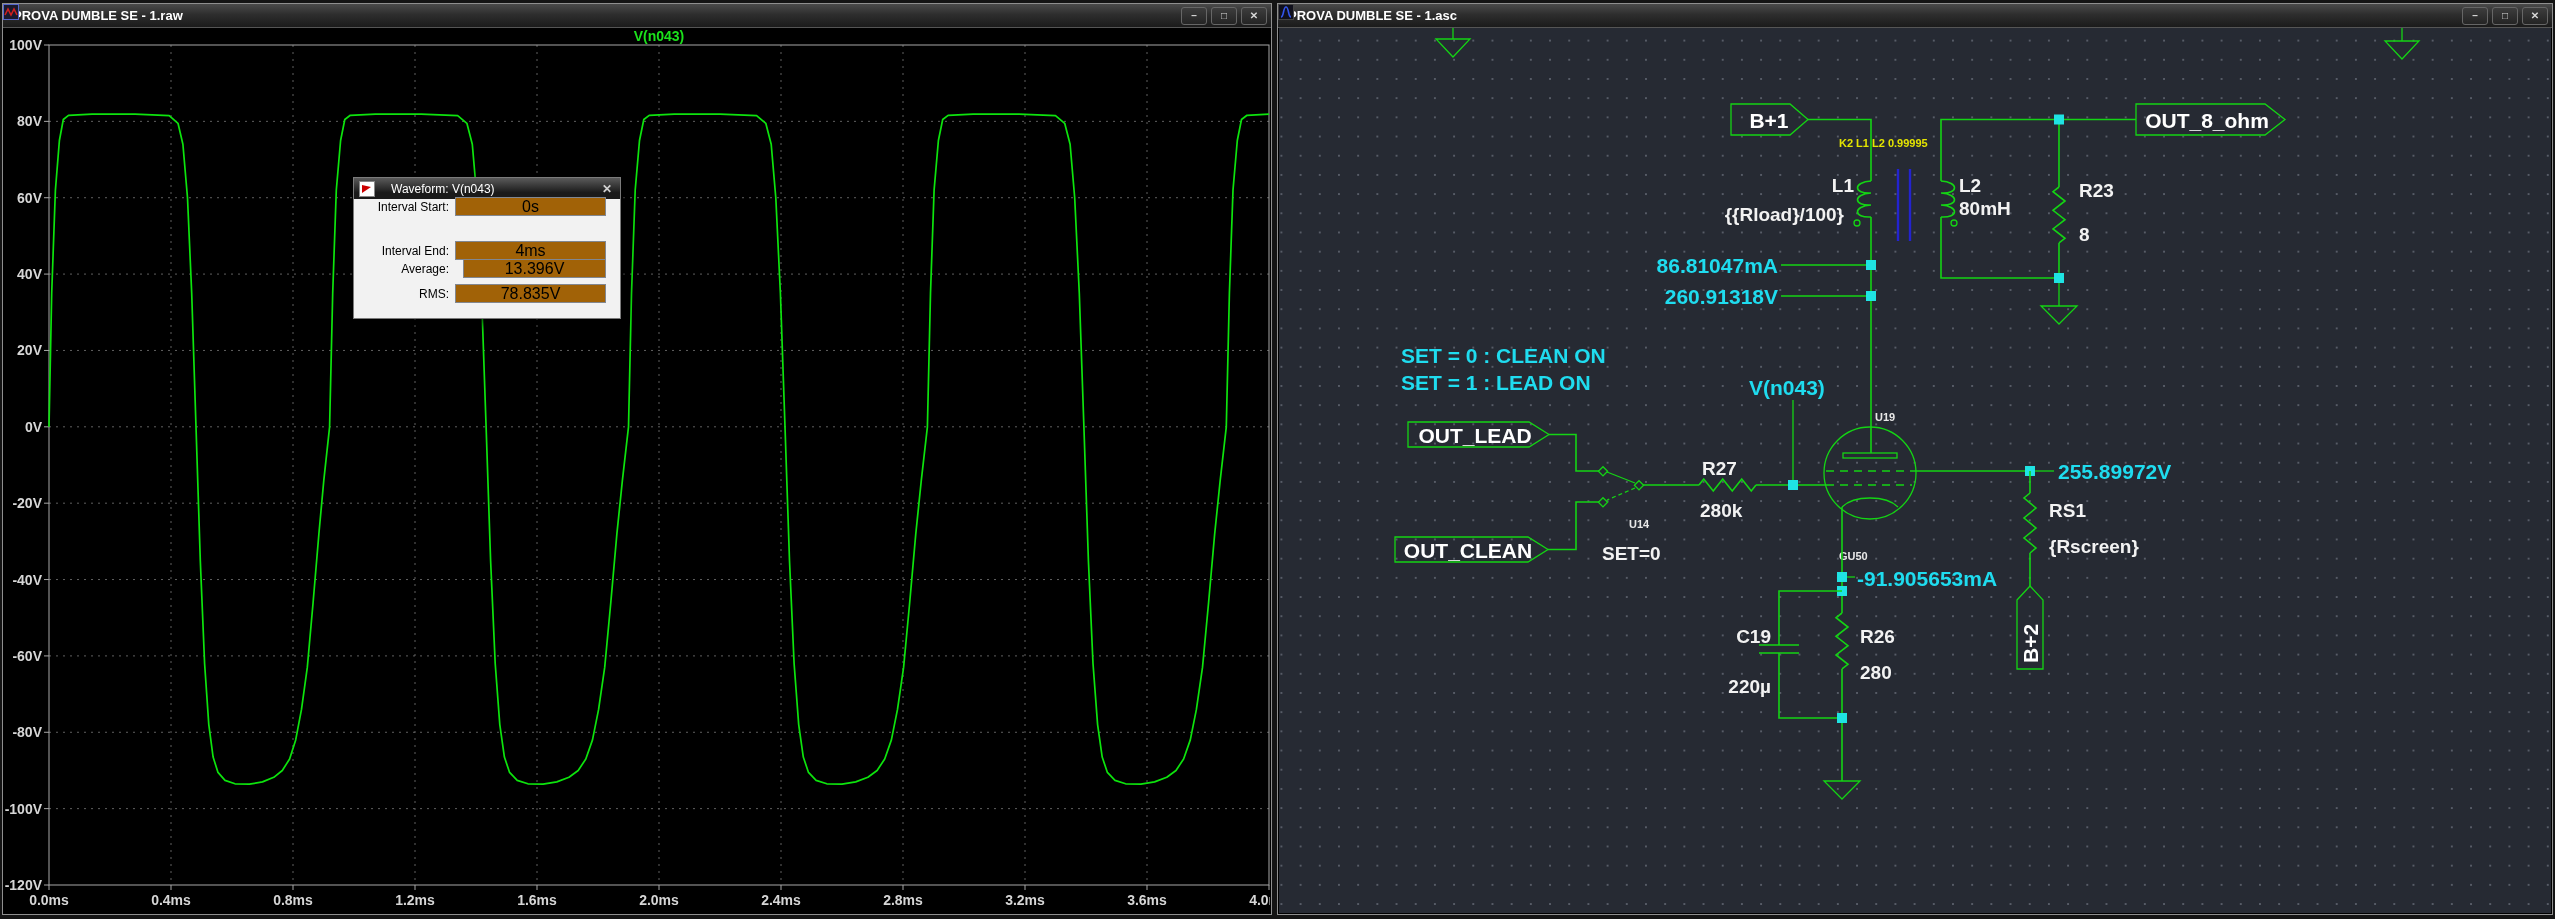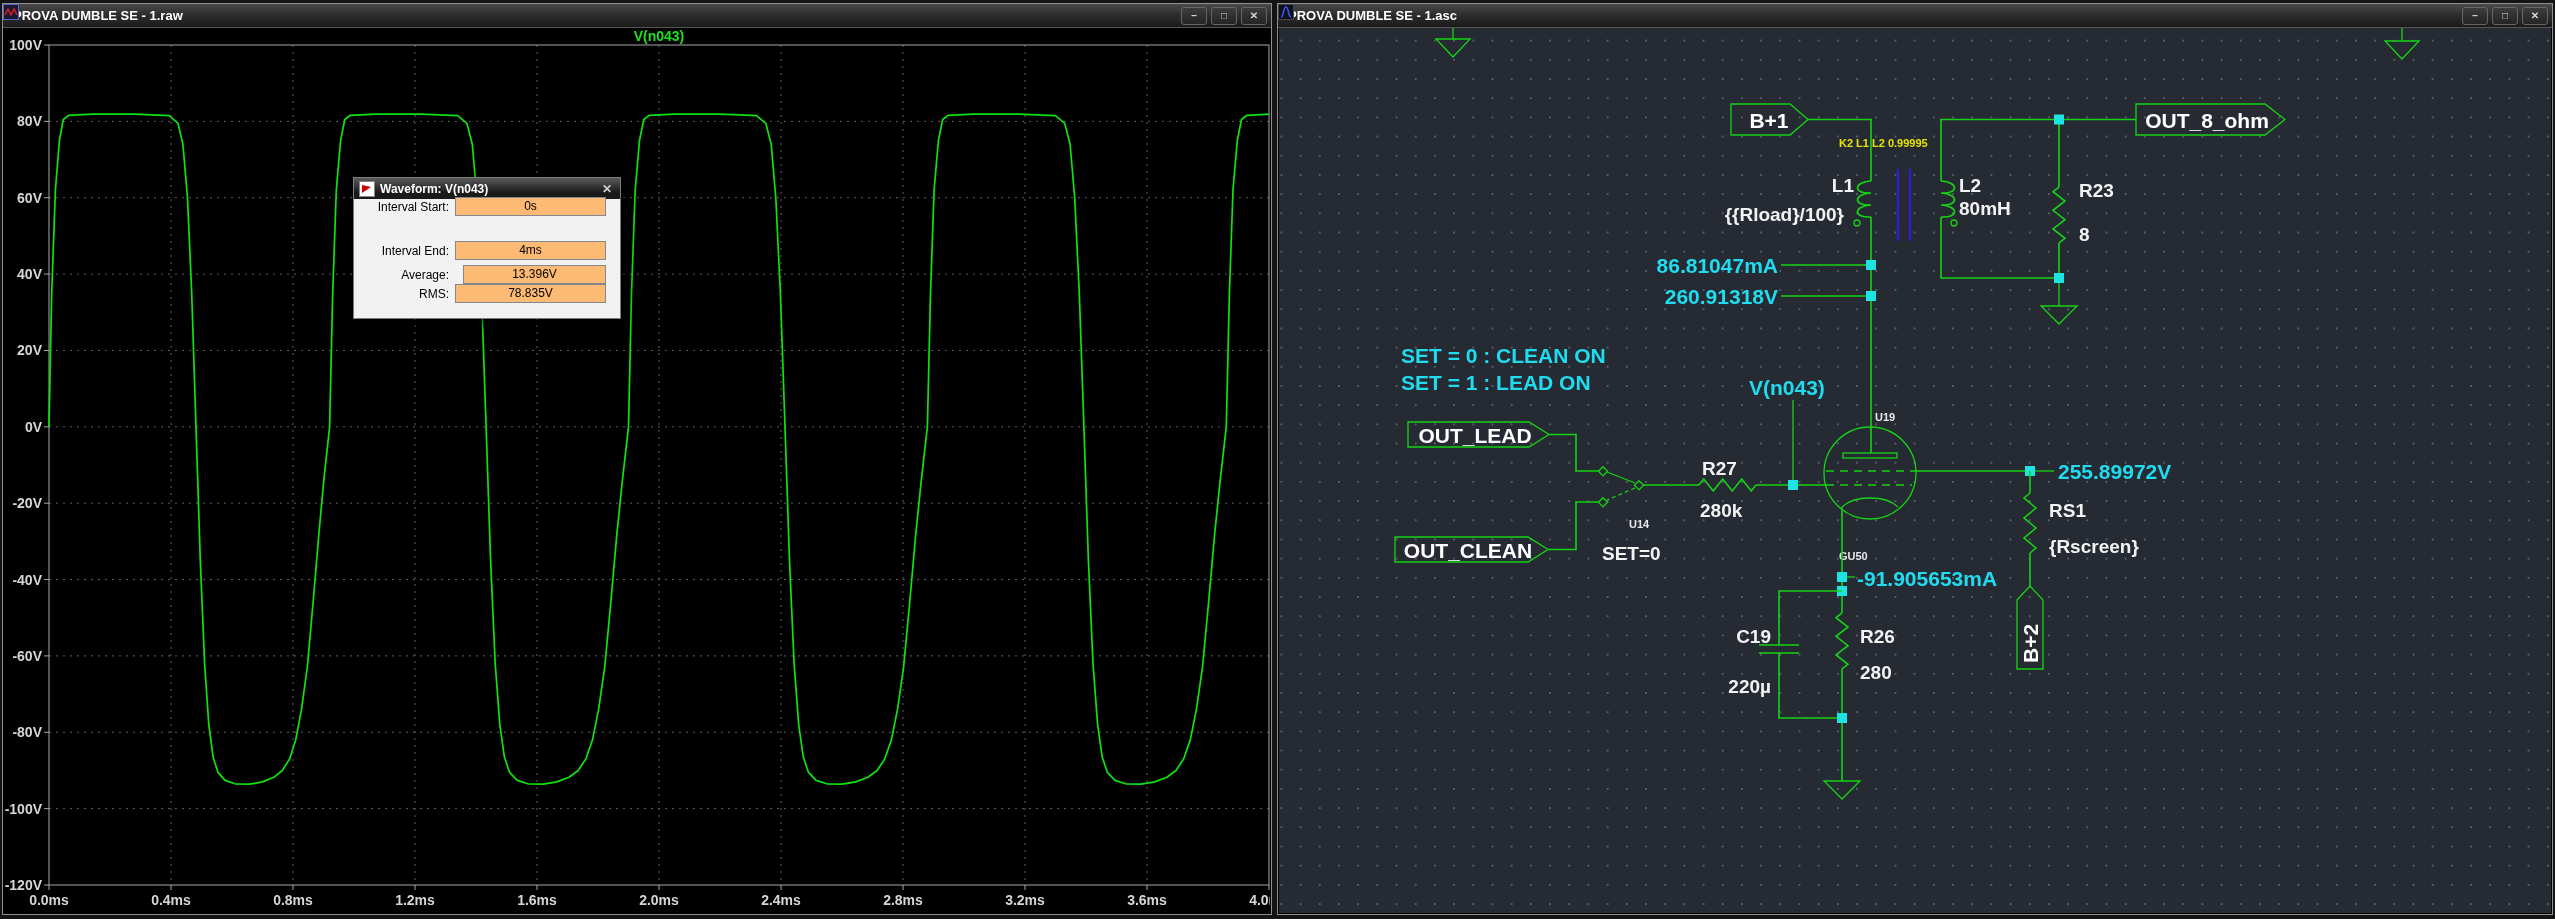--- a/index.html
+++ b/index.html
@@ -38,29 +38,29 @@
   .s-ref{font:bold 11px "Liberation Sans",sans-serif;fill:#e8e8e8;}
   .s-cyan{font:bold 21px "Liberation Sans",sans-serif;fill:#1fdcef;}
   .s-flag{font:bold 21px "Liberation Sans",sans-serif;fill:#fff;}
   .s-k{font:bold 11px "Liberation Sans",sans-serif;fill:#e5e500;}
   
   #dialog{position:absolute;left:349px;top:149px;width:268px;height:142px;
      background:#f2f2f2;border:1px solid #7b7b7b;box-shadow:4px 4px 10px rgba(0,0,0,.65);
      box-sizing:border-box;}
   #dialog .dtitle{height:21px;display:flex;align-items:center;padding:0 5px;
      background:linear-gradient(#5a5a5a,#1a1a1a 70%);}
-  #dialog .dtitle .dttl{color:#fff;font-size:12px;font-weight:bold;margin-left:5px;flex:1;}
+  #dialog .dtitle .dttl{color:#fff;font-size:12px;font-weight:normal;margin-left:16px;flex:1;}
   #dialog .dclose{color:#d0d0d0;font-size:12px;font-weight:bold;padding:0 3px;}
   .dicon{width:14px;height:14px;background:#fff;border:1px solid #888;position:relative;}
   .dicon:before{content:"";position:absolute;left:2px;top:2px;border-left:9px solid #c00;
      border-top:4px solid transparent;border-bottom:4px solid transparent;transform:skewY(-12deg);}
   .drow{display:flex;align-items:center;height:17px;position:absolute;left:0;right:14px;}
   .dlabel{width:95px;text-align:right;font-size:12px;color:#000;padding-right:6px;}
-  .dinput{flex:1;height:17px;border:1px solid #828790;background:#fdba74;text-align:center;
-     font-size:12px;color:#000;line-height:17px;}
+  .dinput{flex:1;height:17px;border:1px solid #828790;background:#a16207;text-align:center;
+     font-size:16px;color:#000;line-height:17px;}
 </style>
 </head>
 <body>
 
 <div class="window" id="left-window" style="left:2px;top:3px;width:1270px;height:912px;">
   <div class="titlebar">
     <svg class="appicon" viewBox="0 0 16 16">
       <rect x="0.5" y="0.5" width="15" height="15" fill="#1a1a2e" stroke="#5566cc"></rect>
       <polyline points="2,11 5,5 8,11 11,5 14,11" fill="none" stroke="#d02020" stroke-width="1.6"></polyline>
     </svg>
@@ -154,21 +154,21 @@
         <span class="dclose">✕</span>
       </div>
       <div class="drow" style="top:20px;">
         <span class="dlabel">Interval Start:</span>
         <span class="dinput">0s</span>
       </div>
       <div class="drow" style="top:64px;">
         <span class="dlabel">Interval End:</span>
         <span class="dinput">4ms</span>
       </div>
-      <div class="drow" style="top:88px;gap:8px;">
+      <div class="drow" style="top:82px;gap:8px;">
         <span class="dlabel">Average:</span>
         <span class="dinput">13.396V</span>
       </div>
       <div class="drow" style="top:107px;">
         <span class="dlabel">RMS:</span>
         <span class="dinput">78.835V</span>
       </div>
     </div>
   </div>
 </div>

